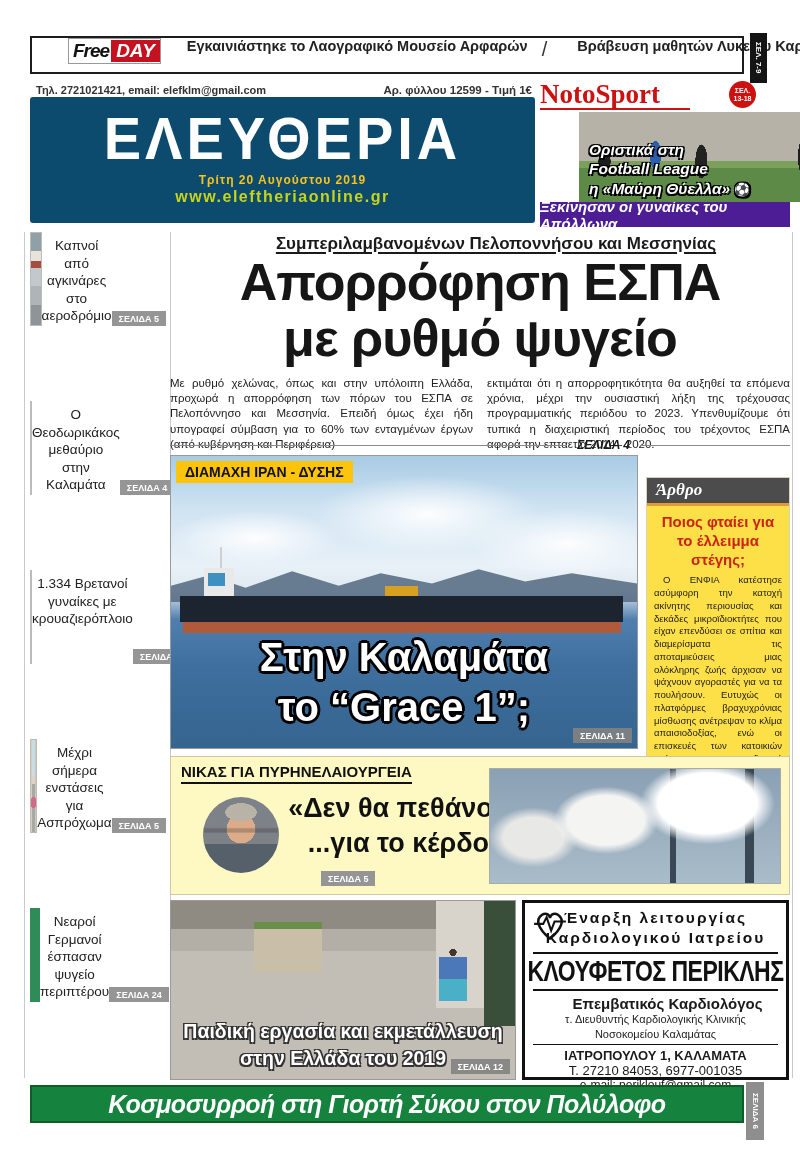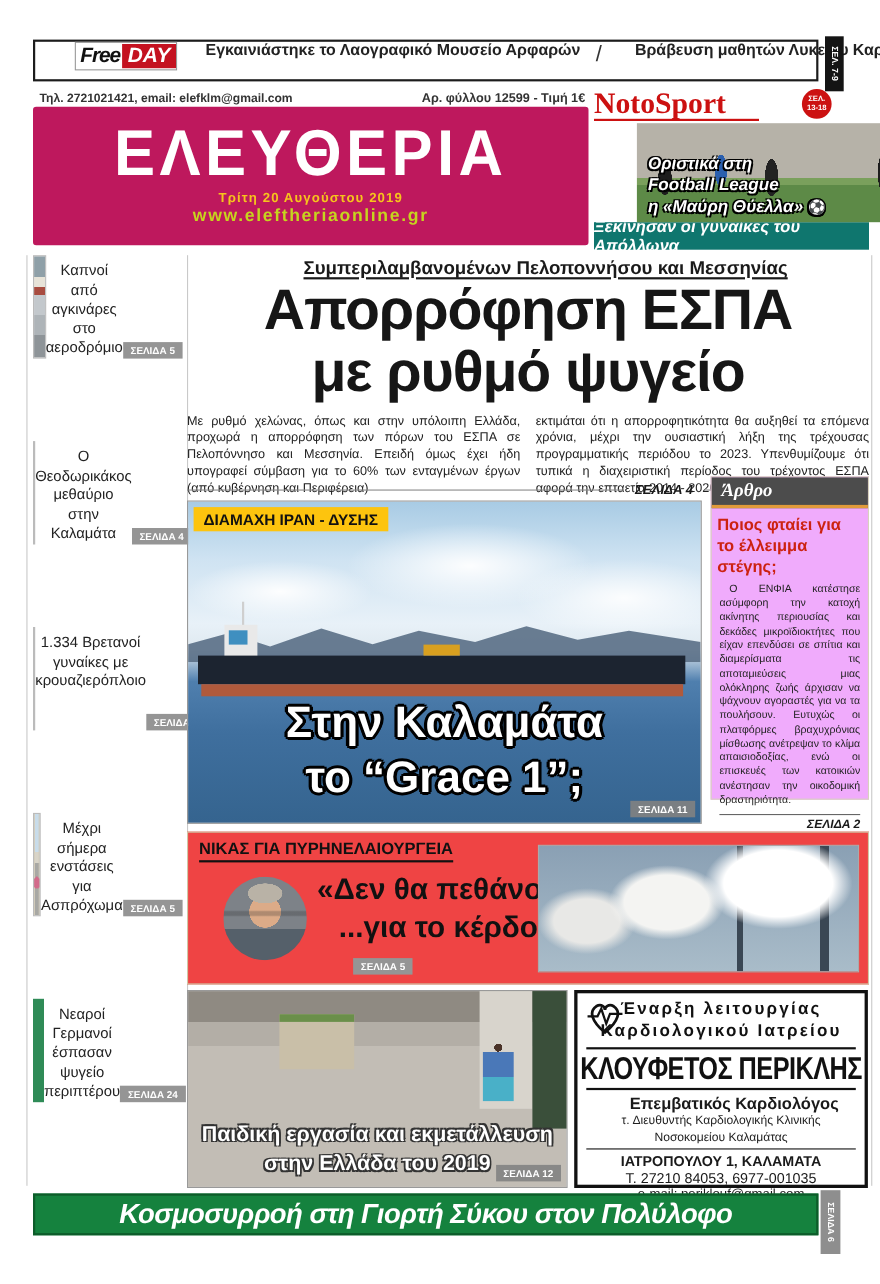--- a/index.html
+++ b/index.html
@@ -16,21 +16,21 @@
   .freeday .day{font-weight:900;font-size:19px;font-style:italic;color:#fff;background:#c41220;padding:0 5px;margin-left:2px;}
   .strip-headline{font-weight:700;font-size:14.5px;color:#222;white-space:nowrap;margin-left:16px;}
   .strip-sep{font-size:20px;font-weight:400;color:#333;margin:0 14px;}
   .side-tab-top{left:750px;top:33px;width:17px;height:50px;background:#141414;color:#fff;
                 font-size:8px;font-weight:700;writing-mode:vertical-rl;text-align:center;
                 display:flex;align-items:center;justify-content:center;}
 
   
   .contact-line{left:36px;top:84px;font-size:11px;font-weight:700;color:#333;}
   .issue-line{left:280px;top:84px;width:252px;text-align:right;font-size:11.5px;font-weight:700;color:#333;}
-  .masthead{left:30px;top:97px;width:505px;height:126px;background:#be185d;border-radius:3px;
+  .masthead{left:30px;top:97px;width:505px;height:126px;background:#0c4a6e;border-radius:3px;
             display:flex;flex-direction:column;align-items:center;justify-content:center;}
   .masthead .logo{color:#fff;font-size:56px;font-weight:900;letter-spacing:4px;line-height:1;
                   transform:scaleY(1.05);margin-top:-4px;}
   .masthead .date{color:#f6c41c;font-size:12px;font-weight:700;margin-top:6px;letter-spacing:1px;}
   .masthead .site{color:#c6d41e;font-size:16px;font-weight:800;letter-spacing:1.5px;margin-top:1px;}
 
   
   .notosport{left:540px;top:80px;width:250px;height:148px;}
   .ns-brand-row{position:relative;height:32px;}
   .ns-brand{font-family:"Liberation Serif",serif;font-weight:700;font-size:27px;color:#cc1111;
@@ -42,21 +42,21 @@
      background:
        radial-gradient(ellipse 10px 26px at 10% 55%, #1d1d1d 0 60%, transparent 61%),
        radial-gradient(ellipse 9px 24px at 30% 48%, #2a5fae 0 60%, transparent 61%),
        radial-gradient(ellipse 10px 28px at 48% 55%, #222 0 60%, transparent 61%),
        radial-gradient(ellipse 9px 30px at 88% 50%, #1d1d1d 0 60%, transparent 61%),
        linear-gradient(180deg,#b6b2a8 0 55%,#7aa05c 55% 62%,#5d8a47 62% 100%); margin-left: 39px;}
   .ns-overlay{position:absolute;left:10px;bottom:4px;color:#fff;font-weight:700;font-style:italic;
               font-size:15.5px;line-height:1.25;
               text-shadow:-1.5px -1.5px 0 #000,1.5px -1.5px 0 #000,-1.5px 1.5px 0 #000,1.5px 1.5px 0 #000;}
   .ns-ball{font-style:normal;font-size:13px;}
-  .ns-banner{width:250px;height:25px;background:#0f766e;color:#fff;display:flex;align-items:center;
+  .ns-banner{width:250px;height:25px;background:#4c1d95;color:#fff;display:flex;align-items:center;
              justify-content:center;font-weight:700;font-style:italic;font-size:15px;}
 
   
   .sidebar{left:30px;top:232px;width:136px;display:flex;flex-direction:column;}
   .sb-item{height:169px;display:flex;flex-direction:row;}
   .sb-photo{width:134px;height:94px;border:1px solid #bbb;box-sizing:border-box;}
   .sb-cap{text-align:center;font-size:13.5px;line-height:1.3;color:#222;margin-top:5px;}
   .badge-row{display:flex;align-items:center;margin-top:4px;}
   .badge-row .line{flex:1;height:1px;background:#aaa;}
   .pg-badge{background:#959595;color:#fff;font-size:9px;font-weight:700;padding:2.5px 7px;white-space:nowrap;}
@@ -115,29 +115,29 @@
   .tk-super{position:absolute;left:7%;top:38.5%;width:6.5%;height:10%;background:#e9e9e9;}
   .tk-super-win{position:absolute;left:8%;top:40%;width:3.5%;height:4.5%;background:#3f8fc0;}
   .tk-crane{position:absolute;left:46%;top:44.5%;width:7%;height:3.5%;background:#d8aااء020;background:#d8a020;}
   .tk-mast{position:absolute;left:10.5%;top:31%;width:2px;height:8%;background:#cfcfcf;}
   .tk-title{position:absolute;left:0;right:0;bottom:16px;text-align:center;color:#fff;font-weight:900;
             font-size:40px;line-height:1.25;
             text-shadow:-2px -2px 0 #000,2px -2px 0 #000,-2px 2px 0 #000,2px 2px 0 #000,0 3px 0 #000,0 -3px 0 #000,3px 0 0 #000,-3px 0 0 #000;}
   .tk-badge{position:absolute;right:5px;bottom:5px;background:rgba(130,130,130,.9);}
 
   
-  .arthro{left:646px;top:433px;width:144px;height:294px;background:#f0abfc;border:1px solid #d8d2bd;box-sizing:border-box;}
+  .arthro{left:646px;top:477px;width:144px;height:294px;background:#fde047;border:1px solid #d8d2bd;box-sizing:border-box;}
   .ar-head{background:#4c4c4c;color:#fff;font-family:"Liberation Serif",serif;font-style:italic;
            font-weight:700;font-size:17px;padding:2px 9px 3px;border-bottom:3px solid #e09a3a;}
-  .ar-title{color:#cc2211;font-weight:700;font-size:15px;text-align:left;line-height:1.25;margin:7px 5px 5px;}
+  .ar-title{color:#cc2211;font-weight:700;font-size:15px;text-align:center;line-height:1.25;margin:7px 5px 5px;}
   .ar-body{font-size:9.6px;line-height:1.33;text-align:justify;color:#222;padding:0 7px;text-indent:9px;}
   .ar-foot{border-top:1px solid #666;margin:6px 7px 0;text-align:right;font-size:11px;font-weight:700;font-style:italic;padding-top:3px;}
 
   
-  .nikas{left:170px;top:756px;width:620px;height:139px;background:#ef4444;border:1px solid #cfc7a6;box-sizing:border-box;}
+  .nikas{left:170px;top:756px;width:620px;height:139px;background:#fef9c3;border:1px solid #cfc7a6;box-sizing:border-box;}
   .nk-head{position:absolute;left:10px;top:6px;font-size:15px;font-weight:700;color:#111;
            border-bottom:2px solid #111;padding-bottom:2px;}
   .nk-portrait{position:absolute;left:32px;top:40px;width:76px;height:76px;border-radius:50%;overflow:hidden;
       background:
        linear-gradient(180deg,transparent 0 40%, rgba(40,40,40,.25) 42% 46%, transparent 48%),
        radial-gradient(ellipse 26px 15px at 50% 20%,#b9b2a6 0 60%,transparent 61%),
        radial-gradient(circle 26px at 50% 42%,#dcab88 0 55%,transparent 56%),
        linear-gradient(180deg,#7d8288 0 62%,#55606a 62% 100%);}
   .nk-quote{position:absolute;left:112px;top:34px;width:260px;text-align:center;font-size:27px;
             font-weight:900;line-height:1.3;color:#111;}

